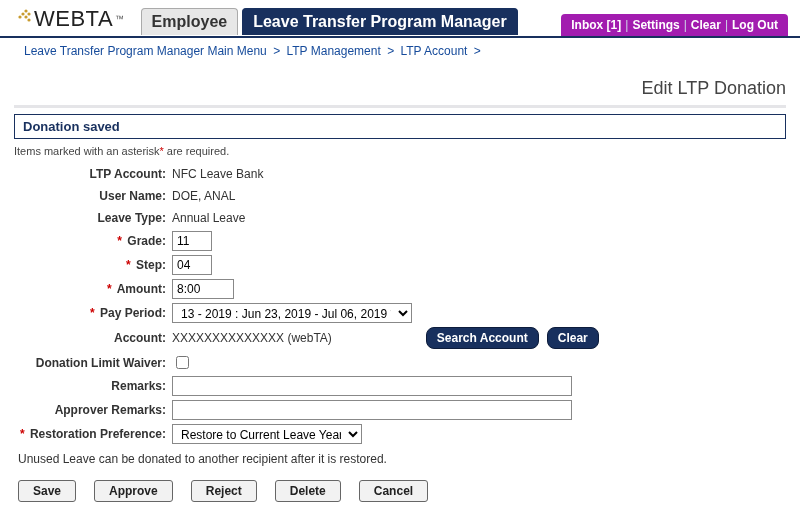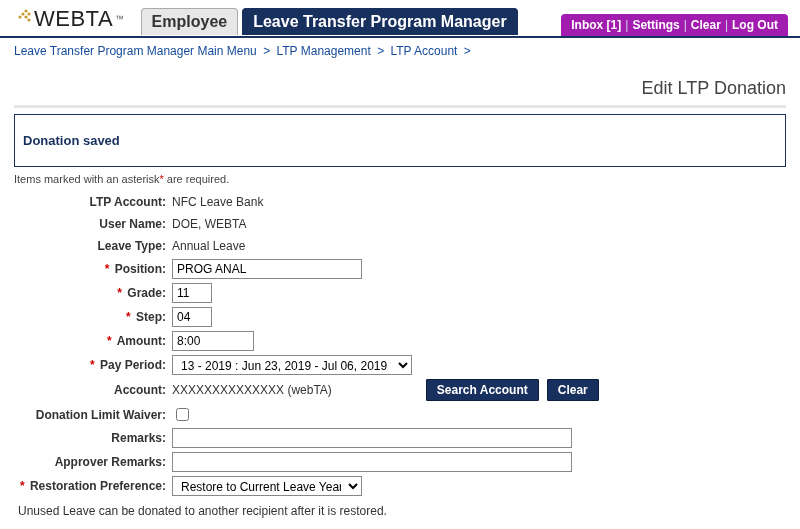--- a/index.html
+++ b/index.html
@@ -64,21 +64,21 @@
     padding: 4px 10px;
     font-size: 12px;
     border-radius: 4px 4px 0 0;
     display: flex;
     gap: 4px;
     align-items: center;
   }
   .header-right a { color: #fff; text-decoration: none; cursor: pointer; font-weight: bold;}
   .header-right .sep { color: #cdd6e7; }
   .breadcrumb {
-    padding: 6px 14px;
+    padding: 6px 24px;
     font-size: 12px;
     color: #164b9b;
   }
   .breadcrumb a { color: #164b9b; text-decoration: none; cursor: pointer; }
   .breadcrumb .gt { color: #164b9b; margin: 0 3px; }
   .page {
     padding: 8px 14px 20px 14px;
   }
   .page-title {
     font-size: 18px;
@@ -88,21 +88,21 @@
     text-align: right;
   }
   .title-rule {
     height: 3px;
     background: #e5e5e8;
     border: none;
     margin: 0 0 6px 0;
   }
   .alert-box {
     border: 1px solid #18305e;
-    padding: 18px 8px;
+    padding: 4px 8px;
     color: #18305e;
     font-weight: bold;
     font-size: 13px;
     margin-bottom: 6px;
   }
   .required-note {
     font-size: 11px;
     color: #444;
     margin-bottom: 6px;
   }
@@ -134,27 +134,27 @@
     padding: 2px 4px;
     border: 1px solid #888;
     background: #fff;
     height: 20px;
   }
   input[type="checkbox"] {
     width: 13px; height: 13px;
   }
   .w-long { width: 190px; }
   .w-short { width: 40px; }
-  .w-med { width: 82px; }
+  .w-med { width: 62px; }
   .w-remarks { width: 400px; }
   .dark-btn {
     background: #18305e;
     color: #fff;
     border: 1px solid #0d1c3b;
-    border-radius: 1px;
+    border-radius: 8px;
     padding: 3px 10px;
     font-size: 12px;
     font-weight: bold;
     cursor: pointer;
   }
   .hint {
     font-size: 12px;
     color: #333;
     margin: 6px 0 14px 4px;
   }
@@ -229,34 +229,28 @@
     <span>Items marked with an asterisk</span><span class="ast">*</span><span> are required.</span>
   </div>
 
   <div class="form-row">
     <div class="form-label">LTP Account:</div>
     <div class="form-value">NFC Leave Bank</div>
   </div>
 
   <div class="form-row">
     <div class="form-label">User Name:</div>
-    <div class="form-value">DOE, WEBTA</div>
+    <div class="form-value">DOE, ANAL</div>
   </div>
 
   <div class="form-row">
     <div class="form-label">Leave Type:</div>
     <div class="form-value">Annual Leave</div>
   </div>
 
-  <div class="form-row">
-    <div class="form-label"><span class="ast">*</span> <span>Position:</span></div>
-    <div class="form-value">
-        <input type="text" class="w-long" value="PROG ANAL" style="">
-      </div>
-  </div>
 
   <div class="form-row">
     <div class="form-label"><span class="ast">*</span> <span>Grade:</span></div>
     <div class="form-value">
         <input type="text" class="w-short" value="11" style="">
       </div>
   </div>
 
   <div class="form-row">
     <div class="form-label"><span class="ast">*</span> <span>Step:</span></div>

